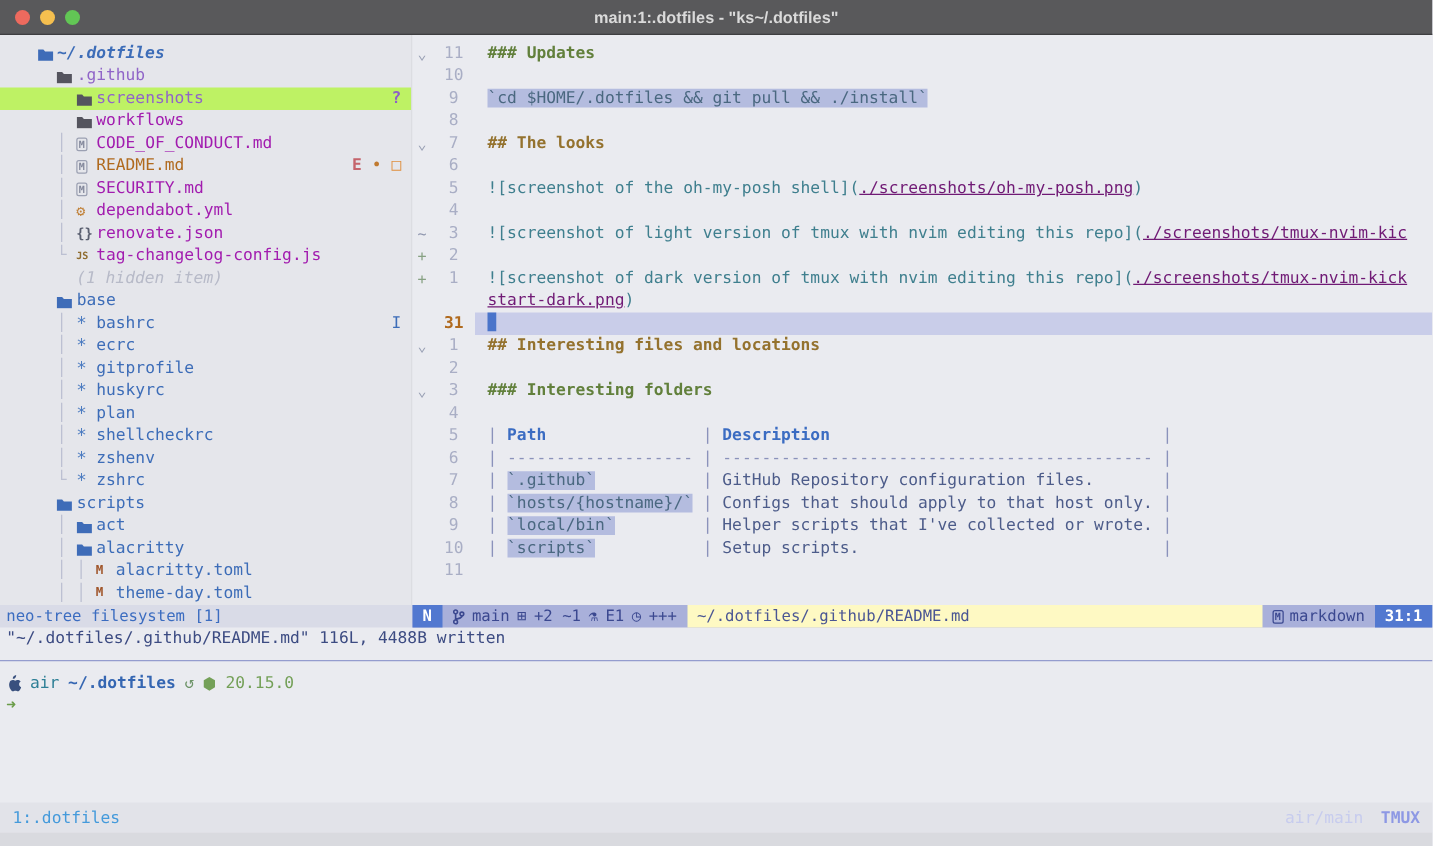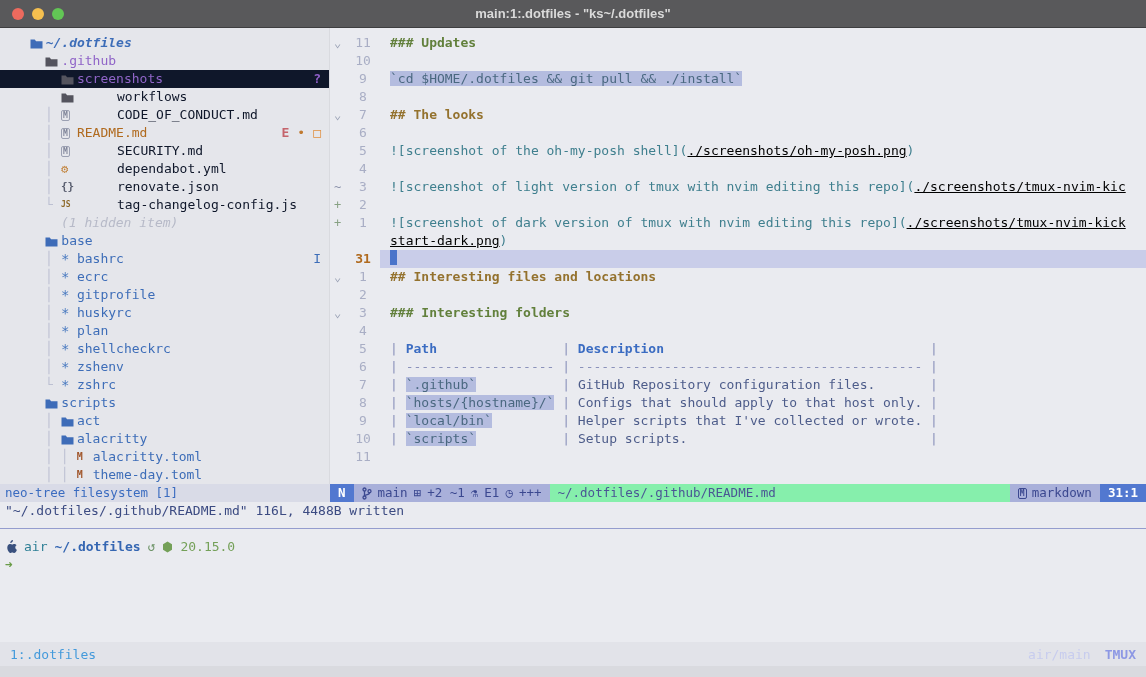--- a/index.html
+++ b/index.html
@@ -14,33 +14,33 @@
   .traffic { position:absolute; left:12px; top:0; height:28px; display:flex; align-items:center; gap:8px; }
   .tl { width:12px; height:12px; border-radius:50%; }
   .tl.red { background:#ed6a5e; } .tl.yellow { background:#f5bf4f; } .tl.green { background:#62c655; }
   .wtitle { color:#dadada; font-family:"Liberation Sans", sans-serif; font-size:13px; font-weight:bold; }
 
   
   .main { flex:0 0 456px; display:flex; overflow:hidden; }
   .sidebar { width:330px; flex:0 0 330px; background:#e5e6eb; padding-top:6px;
              border-right:1px solid rgba(0,0,0,0.05); overflow:hidden; }
   .trow { height:18px; line-height:18px; font-size:13px; white-space:pre; display:flex; align-items:center; padding-left:14px; padding-right:8px; }
-  .trow.sel { background:#0f172a; }
+  .trow.sel { background:#bef264; }
   .guide { color:#bcc0d2; white-space:pre; }
   .ticon { display:inline-flex; width:16px; justify-content:flex-start; align-items:center; flex:0 0 16px; }
   .ticon svg { display:block; }
   .fbox { font-size:8px; font-weight:bold; color:#81869a; border:1px solid #9ba0b2; border-radius:2px; padding:0 1px; line-height:9px; display:inline-block; }
   .ic-gear { color:#c1823a; font-size:12px; }
   .ic-braces { color:#5a5f70; font-size:11px; font-weight:bold; }
   .ic-js { color:#8f6c2f; font-size:8px; font-weight:bold; }
   .ic-star { color:#4a7ac0; font-size:14px; }
   .ic-toml { color:#a0552a; font-size:10px; font-weight:bold; }
   .tlabel.root { color:#3d6db8; font-weight:bold; font-style:italic; }
   .tlabel.purple { color:#9065c8; }
-  .tlabel.gray { color:#0f172a;margin-left:40px; }
+  .tlabel.gray { color:#a21caf; }
   .tlabel.orange { color:#b06a1e; }
   .tlabel.blue { color:#3d6db8; }
   .tlabel.hidden { color:#b7bac8; font-style:italic; }
   .tbadges { margin-left:auto; display:flex; gap:8px; align-items:center; }
   .bq { color:#8e5fc8; font-weight:bold; }
   .berr { color:#c5646c; font-weight:bold; }
   .bdot { color:#c07a30; }
   .bsq { color:#e09040; }
   .bcur { color:#3d6db8; }
 
@@ -51,34 +51,34 @@
   .efold.plus { color:#87a183; } .efold.tilde { color:#8e95ad; }
   .enum { flex:0 0 34px; text-align:center; color:#a9aec5; }
   .econtent { flex:1; padding-left:10px; white-space:pre; }
   .erow.current .econtent { background:#c9cde9; }
   .erow.current .enum { color:#b06a1e; font-weight:bold; }
   .cursorblock { display:inline-block; width:7px; height:15px; background:#4a74ca; vertical-align:-2px; }
   .s-h2 { color:#94722e; font-weight:bold; }
   .s-h3 { color:#62803c; font-weight:bold; }
   .s-code { background:#b4bcdf; color:#4a6880; }
   .s-img { color:#3f7f8e; }
-  .s-link { color:#000000; text-decoration:underline; }
+  .s-link { color:#701a75; text-decoration:underline; }
   .s-pipe { color:#8b92bb; }
   .s-th { color:#3b6cc2; font-weight:bold; }
   .s-dash { color:#8b92bb; }
   .s-desc { color:#4d5c8a; }
   .s-sp { color:#4d5c8a; }
 
   
   .statusrow { flex:0 0 18px; display:flex; font-size:12.5px; line-height:18px; }
   .neotreebar { flex:0 0 330px; background:#d9dbe7; color:#3b6cc0; padding-left:5px; white-space:pre; }
   .lualine { flex:1; display:flex; background:#a9b0da; color:#3b4890; white-space:pre; }
   .slbox { background:#5278d0; color:#ffffff; font-weight:bold; padding:0 8px; }
   .slseg { padding:0 8px; display:flex; gap:6px; align-items:center; }
-  .slpath { flex:1; background:#86efac; color:#4a5694; padding:0 8px; }
+  .slpath { flex:1; background:#fef9c3; color:#4a5694; padding:0 8px; }
   .slft { padding:0 8px; display:flex; gap:5px; align-items:center; }
   .slic { color:#3b4890; }
   .mdbox { font-size:8px; font-weight:bold; color:#3b4890; border:1px solid #3b4890; border-radius:2px; padding:0 1px; line-height:9px; }
 
   
   .msgline { flex:0 0 18px; line-height:18px; font-size:13px; color:#3c4b82; padding-left:5px; white-space:pre; }
   .term { flex:1; position:relative; }
   .tdivider { height:1px; background:#949cce; margin-top:8px; }
   .promptline { margin-top:9px; height:18px; line-height:18px; font-size:13px; padding-left:5px; display:flex; align-items:center; gap:7px; white-space:pre; }
   .p-host { color:#2e7f96; }

